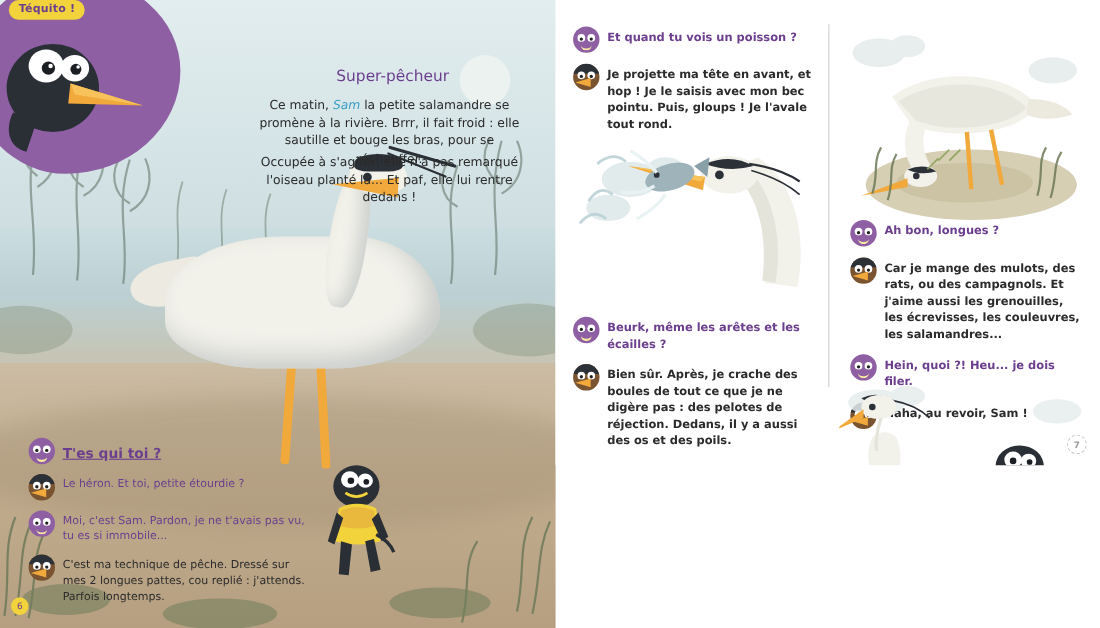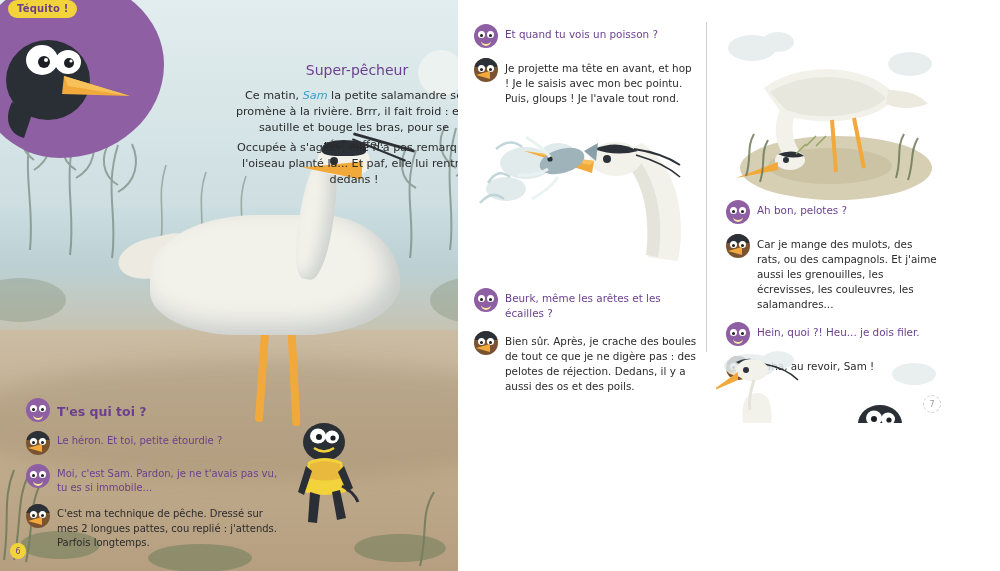--- a/index.html
+++ b/index.html
@@ -16,21 +16,21 @@
   .spread {
     position: relative;
     width: 1000px;
     height: 571px;
     display: flex;
   }
 
   
   .page-left {
     position: relative;
-    width: 458px;
+    width: 505px;
     height: 571px;
     overflow: hidden;
     background: linear-gradient(#cfe0e4 0%, #cfe0e4 38%, #bfd2d6 45%, #d9cfc0 56%, #cdbba6 70%, #bda98f 100%);
   }
   .sky {
     position: absolute;
     left: 0; top: 0; width: 505px; height: 250px;
     background: linear-gradient(#e2edef 0%, #d5e4e6 55%, #c9dade 100%);
   }
   .sun {
@@ -265,20 +265,21 @@
     line-height: 1.42;
     color: #2b2b2b;
     padding-top: 3px;
   }
   .line-text.purple { color: #6b3f8e; }
   .line-text.big {
     font-size: 12.5px;
     color: #6b3f8e;
     font-weight: bold;
     padding-top: 5px;
+    text-decoration: underline;
   }
 
   
   .salamander {
     position: absolute;
     left: 290px; top: 420px;
     width: 70px; height: 110px;
     z-index: 15;
   }
 
@@ -296,20 +297,21 @@
     z-index: 20;
   }
 
   
   .page-right {
     position: relative;
     width: 495px;
     height: 423px;
     background: #ffffff;
     overflow: hidden;
+    font-weight: bold;
   }
   .divider {
     position: absolute;
     left: 248px; top: 22px;
     width: 1px; height: 330px;
     background: #cfcfcf;
   }
   .col {
     position: absolute;
     top: 0;
@@ -657,21 +659,21 @@
 
     <div class="col col-right r-dialogue" style="top:200px;">
       <div class="line">
         <div class="avatar sam">
           <span class="eye-l"></span>
             <span class="eye-r"></span>
           <span class="pup-l"></span>
             <span class="pup-r"></span>
           <span class="mouth"></span>
         </div>
-        <div class="r-text purple">Ah bon, pelotes ?</div>
+        <div class="r-text purple">Ah bon, longues ?</div>
       </div>
 
       <div class="line">
         <div class="avatar heron">
           <span class="cap"></span>
           <span class="eye-l"></span>
             <span class="eye-r"></span>
           <span class="pup-l"></span>
             <span class="pup-r"></span>
           <span class="beak"></span>

